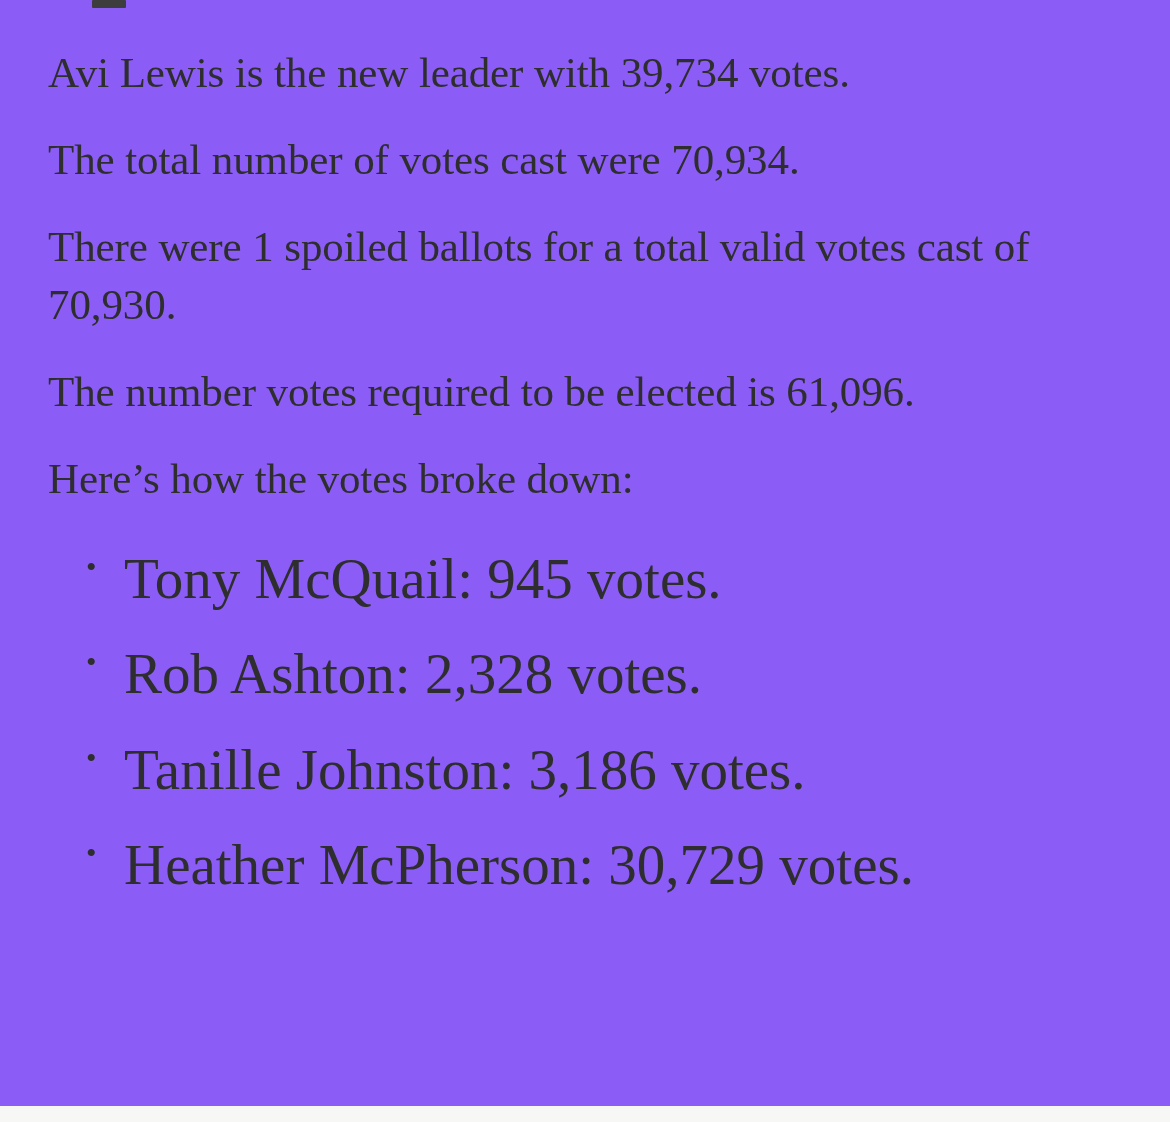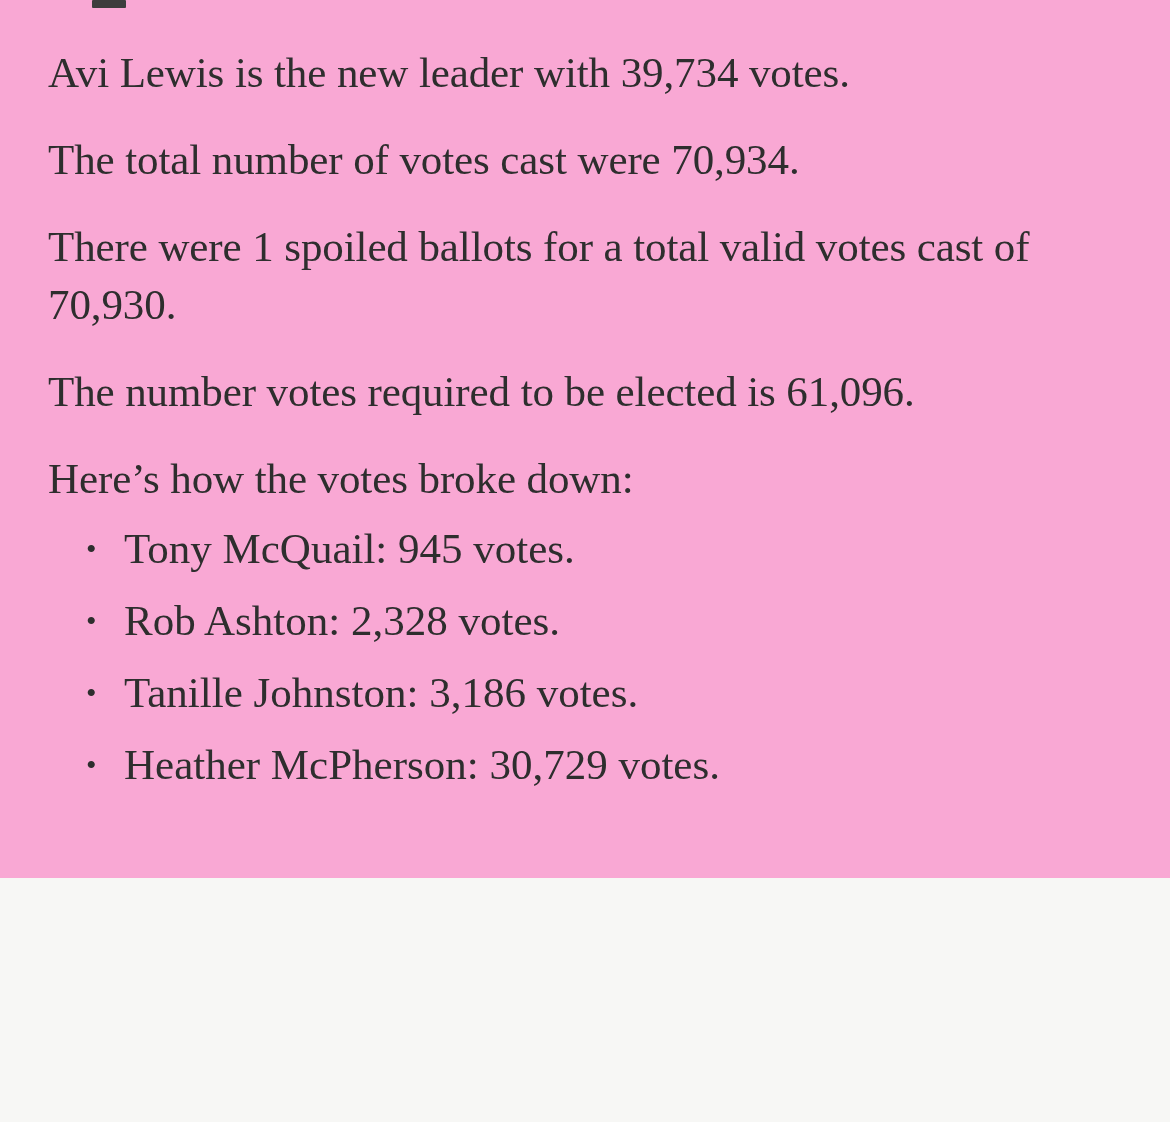--- a/index.html
+++ b/index.html
@@ -10,22 +10,22 @@
   body {
     width: 1170px;
     height: 1122px;
     font-family: "Liberation Serif", "DejaVu Serif", serif;
     color: #2e2e2e;
     overflow: hidden;
   }
   .page {
     position: relative;
     width: 1170px;
-    height: 878px;
-    background: #f9a8d4;
+    height: 1106px;
+    background: #8b5cf6;
     box-sizing: border-box;
     padding: 0 40px 0 48px;
   }
   .top-stub {
     position: absolute;
     top: 0;
     left: 92px;
     width: 34px;
     height: 8px;
     background: #3d3d3d;
@@ -36,30 +36,30 @@
   }
   p.para {
     margin: 0 0 30px 0;
     font-size: 43px;
     line-height: 1.33;
     font-weight: 400;
     letter-spacing: -0.1px;
     color: #2e2e2e;
   }
   p.para:last-of-type {
-    margin-bottom: 6px;
+    margin-bottom: 24px;
   }
   ul.vote-list {
     margin: 0;
     padding-left: 76px;
     list-style: none;
   }
   ul.vote-list li {
     position: relative;
-    font-size: 43px;
+    font-size: 57px;
     line-height: 1.67;
     color: #2e2e2e;
   }
   ul.vote-list li::before {
     content: "\2022";
     position: absolute;
     left: -38px;
     top: 0;
     font-size: 30px;
     line-height: 2.4;

